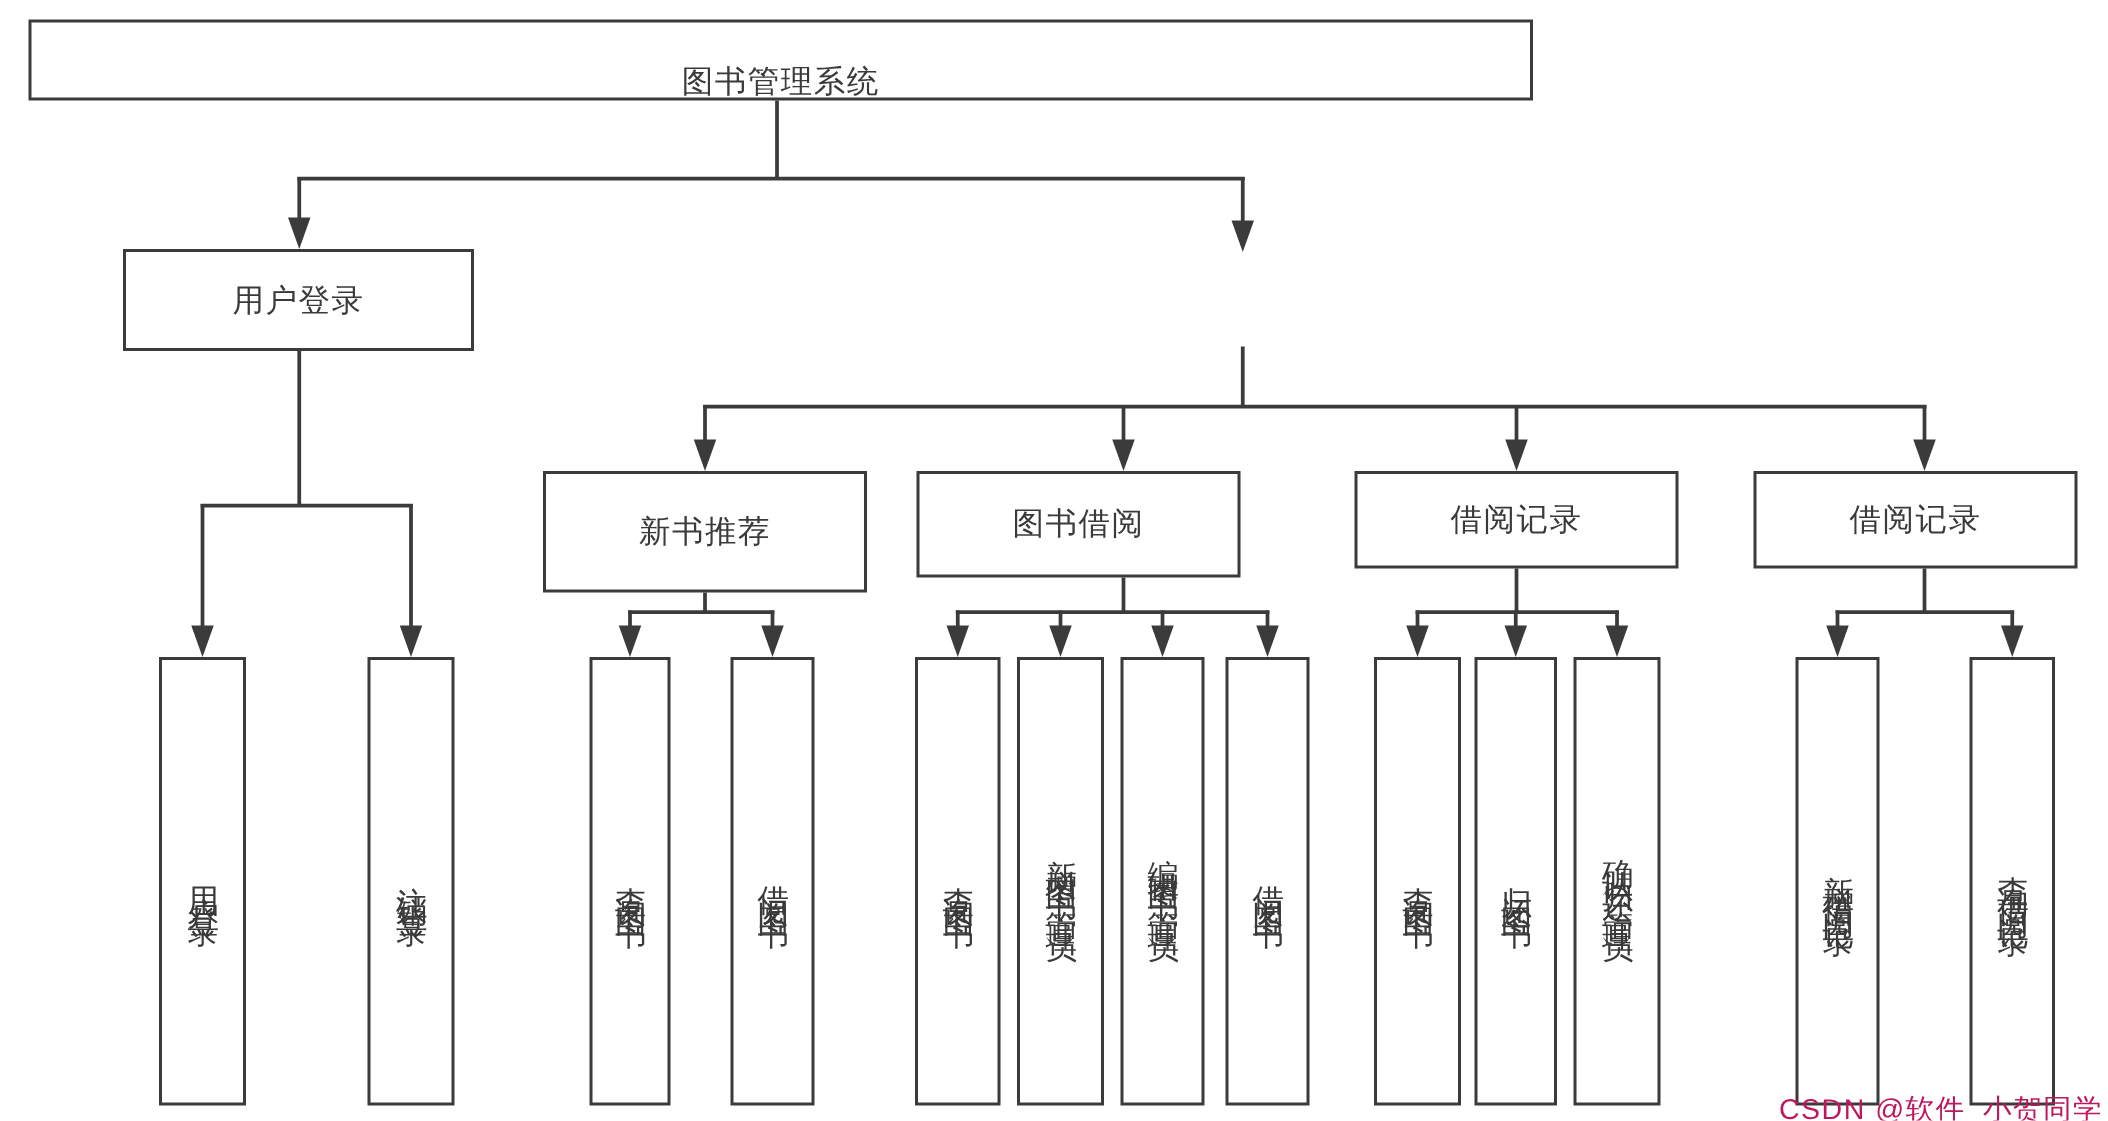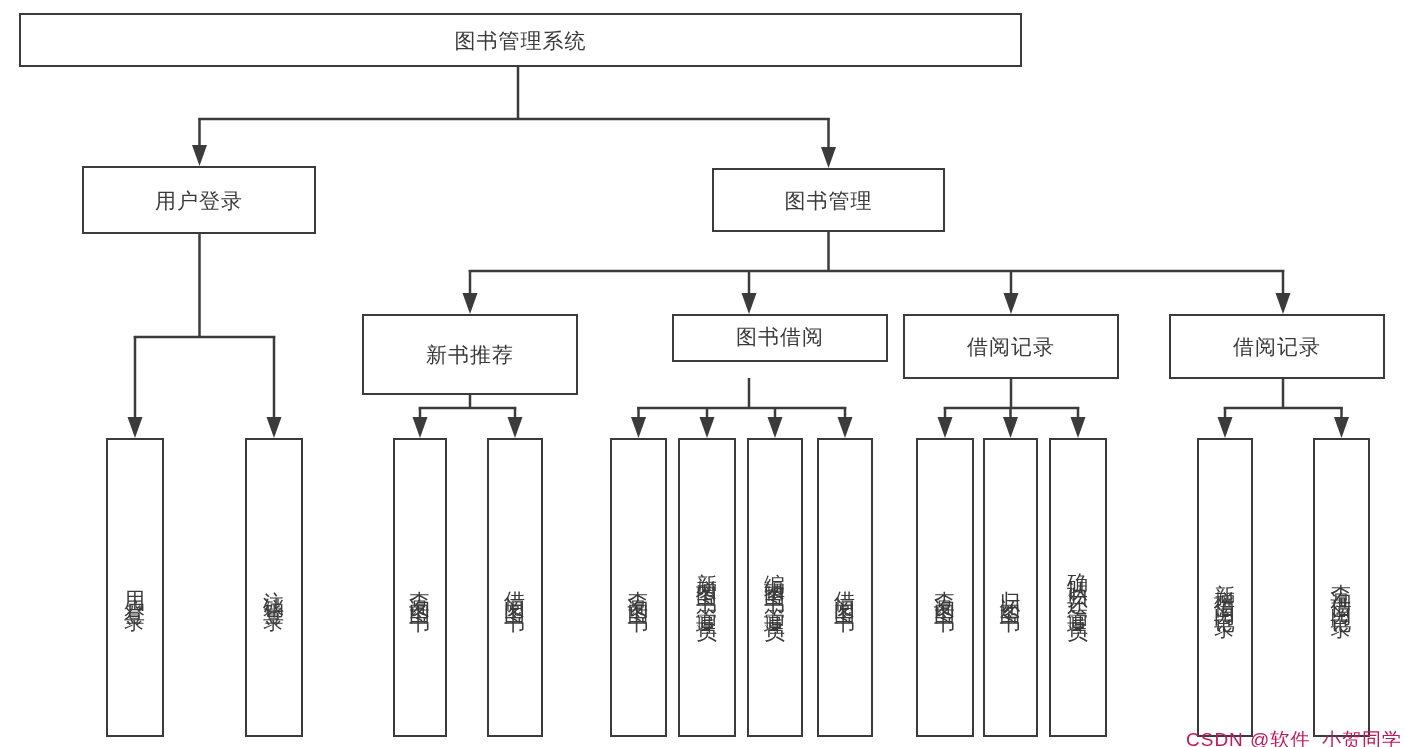--- a/index.html
+++ b/index.html
@@ -84,35 +84,32 @@
       <line x1="1010.5" y1="407" x2="1010.5" y2="419" stroke="#3b3b3b" stroke-width="2.5"></line>
       <polygon points="1003,417 1018,417 1010.5,438" fill="#3b3b3b"></polygon>
       <line x1="1078" y1="407" x2="1078" y2="419" stroke="#3b3b3b" stroke-width="2.5"></line>
       <polygon points="1070.5,417 1085.5,417 1078,438" fill="#3b3b3b"></polygon>
       <line x1="1225" y1="407" x2="1225" y2="419" stroke="#3b3b3b" stroke-width="2.5"></line>
       <polygon points="1217.5,417 1232.5,417 1225,438" fill="#3b3b3b"></polygon>
       <line x1="1341.5" y1="407" x2="1341.5" y2="419" stroke="#3b3b3b" stroke-width="2.5"></line>
       <polygon points="1334,417 1349,417 1341.5,438" fill="#3b3b3b"></polygon>
     </svg>
 
-  <div class="box hbox" style="left:19px;top:13px;width:1003px;height:54px;">
+  <div class="box hbox" style="left:19px;top:13px;width:1003px;height:54px;align-items:flex-end;">
     <span class="lbl">图书管理系统</span>
   </div>
 
   <div class="box hbox" style="left:82px;top:166px;width:234px;height:68px;">
     <span class="lbl">用户登录</span>
   </div>
-  <div class="box hbox" style="left:712px;top:168px;width:233px;height:64px;">
-    <span class="lbl">图书管理</span>
-  </div>
 
   <div class="box hbox" style="left:362px;top:314px;width:216px;height:81px;">
     <span class="lbl">新书推荐</span>
   </div>
-  <div class="box hbox" style="left:672px;top:314px;width:216px;height:48px;font-family:Liberation Mono, monospace;">
+  <div class="box hbox" style="left:611px;top:314px;width:216px;height:71px;">
     <span class="lbl">图书借阅</span>
   </div>
   <div class="box hbox" style="left:903px;top:314px;width:216px;height:65px;">
     <span class="lbl">借阅记录</span>
   </div>
   <div class="box hbox" style="left:1169px;top:314px;width:216px;height:65px;">
     <span class="lbl">借阅记录</span>
   </div>
 
   <div class="box vbox" style="left:106px;top:438px;width:58px;height:299px;">

